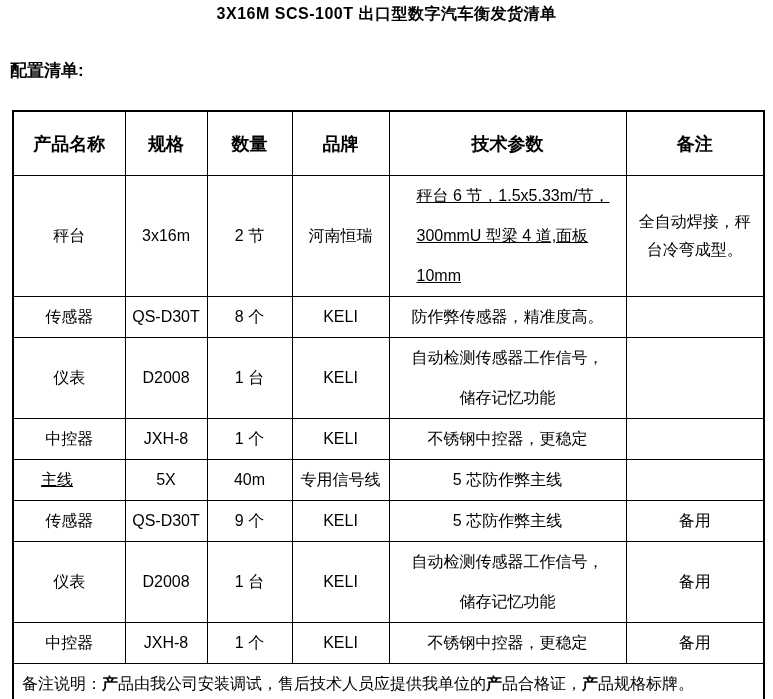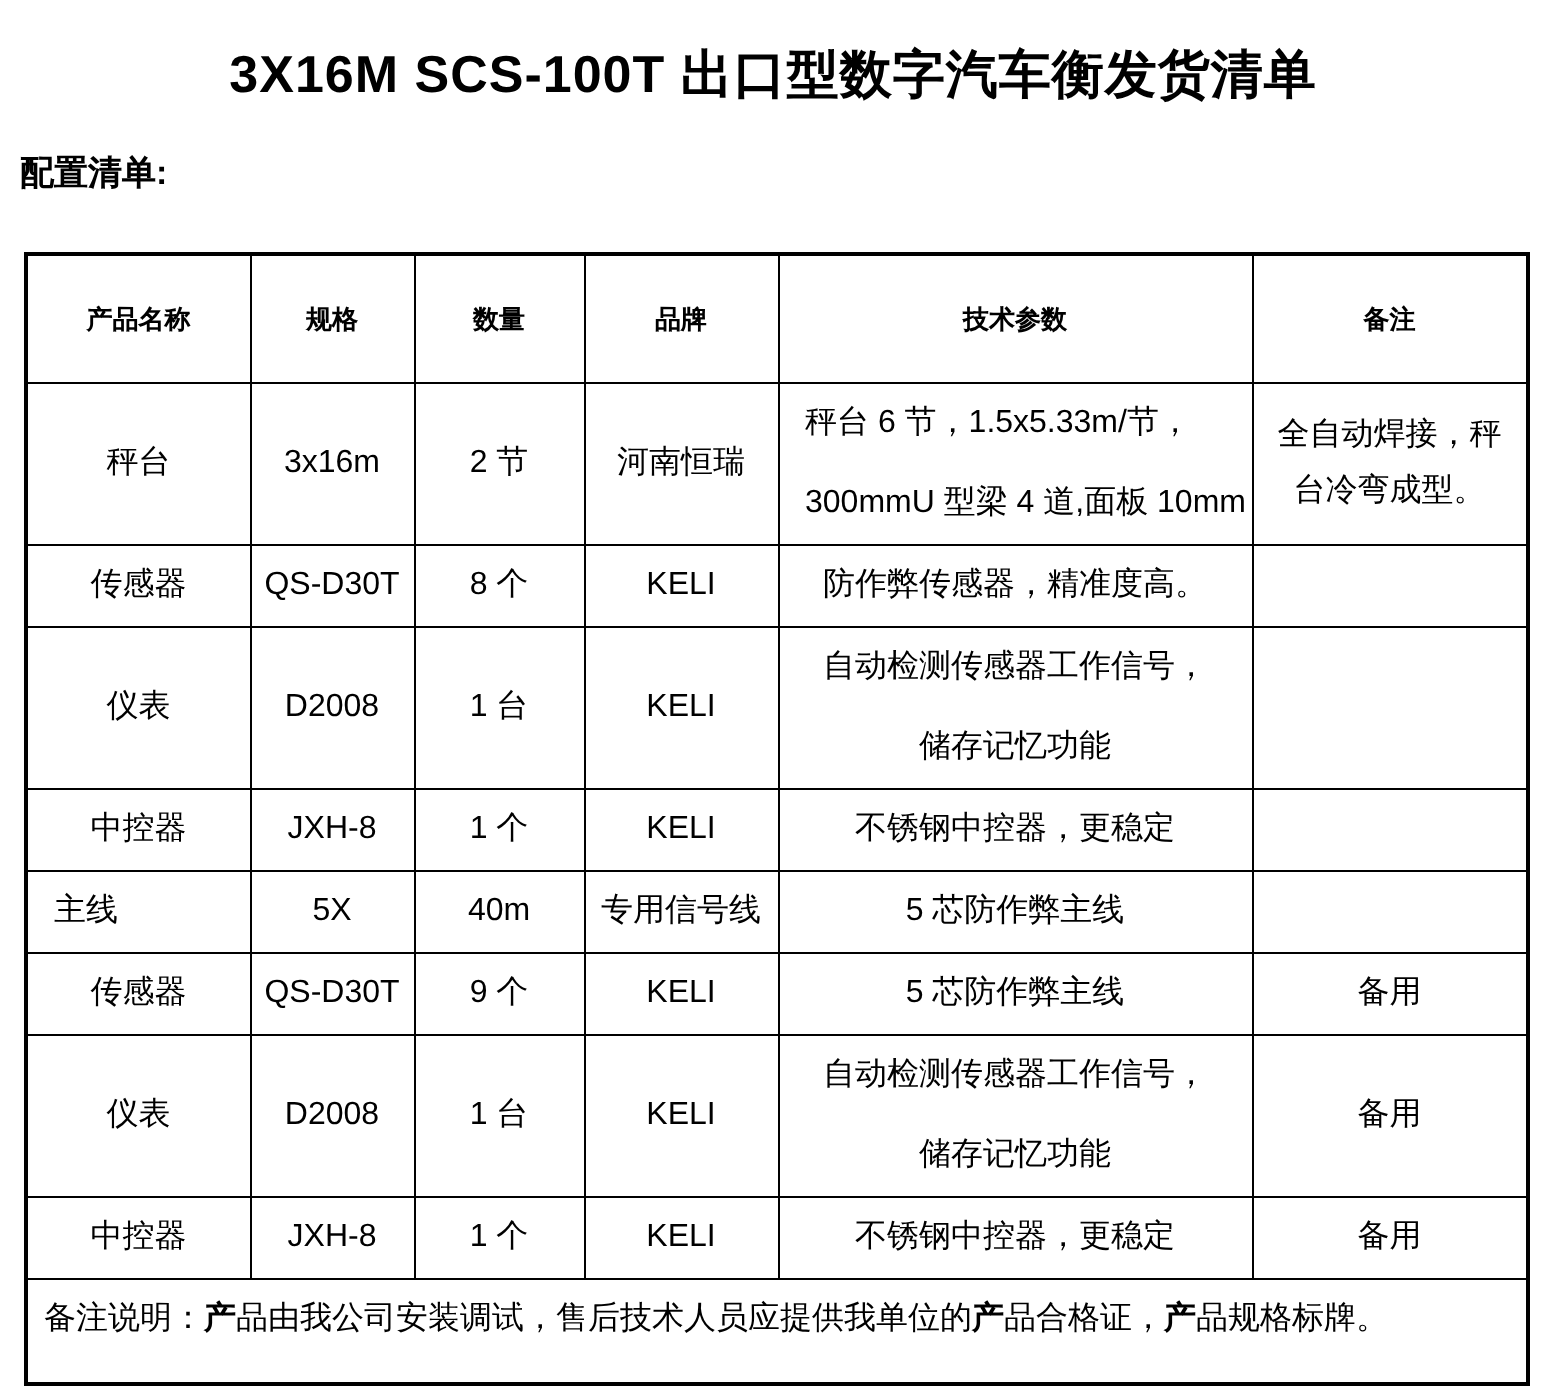--- a/index.html
+++ b/index.html
@@ -8,57 +8,58 @@
     background: #ffffff;
   }
   body {
     width: 773px;
     height: 699px;
     font-family: "Liberation Sans", "DejaVu Sans", sans-serif;
     color: #000000;
     overflow: hidden;
   }
   .doc-title {
-    font-size: 26px;
+    font-size: 16px;
     font-weight: bold;
     text-align: center;
-    margin: 20px 0 0 0;
+    margin: 4px 0 0 0;
     letter-spacing: 0.5px;
     white-space: nowrap;
   }
   .doc-subtitle {
     font-size: 17px;
     font-weight: bold;
-    margin: 20px 0 0 10px;
+    margin: 34px 0 0 10px;
   }
   table.ship-table {
     border-collapse: collapse;
     table-layout: fixed;
     margin: 28px 0 0 12px;
     border: 2px solid #000000;
   }
   .ship-table th, .ship-table td {
     border: 1px solid #000000;
     text-align: center;
     vertical-align: middle;
     font-size: 16px;
     line-height: 40px;
     padding: 0 2px;
     overflow: hidden;
     font-weight: normal;
   }
   .ship-table th {
     font-weight: bold;
-    font-size: 13px;
+    font-size: 18px;
     height: 63px;
     line-height: normal;
   }
   .ship-table td.align-left {
     text-align: left;
-    padding-left: 13px;
+    padding-left: 27px;
+    text-decoration: underline;
   }
   .ship-table td.tech {
     white-space: pre-line;
   }
   .ship-table td.remark-wrap {
     line-height: 28px;
     padding: 0 6px;
   }
   .ship-table tr.footer-row td {
     text-align: left;

